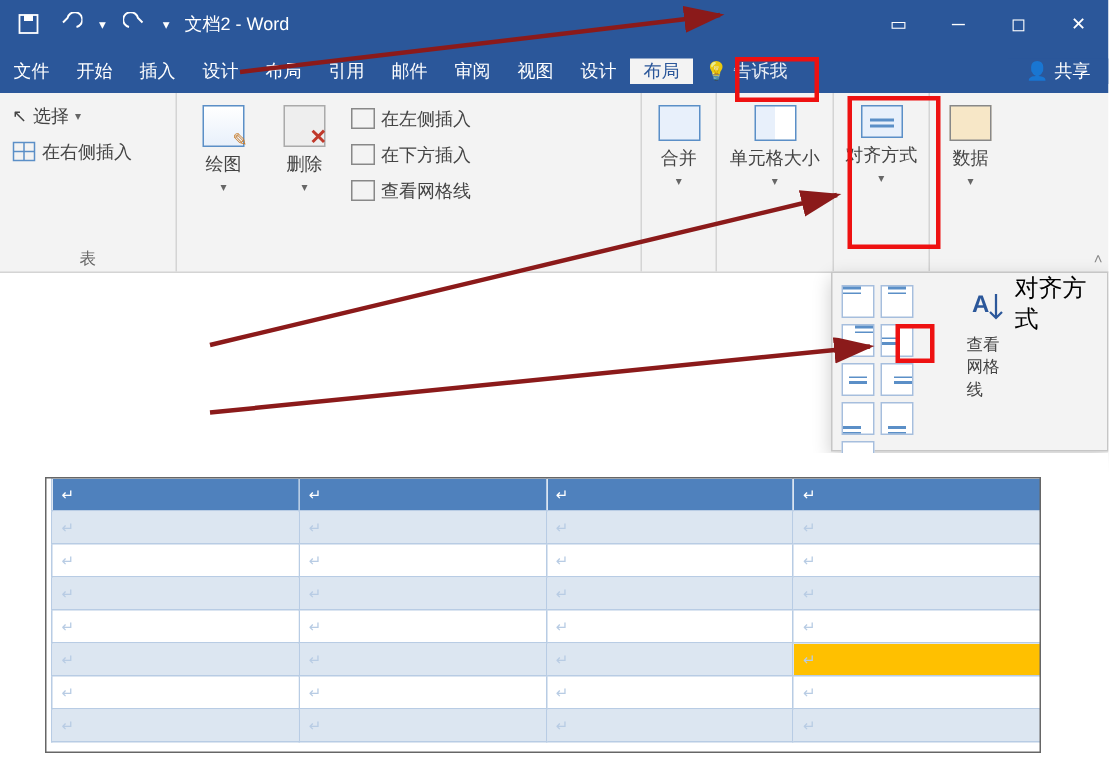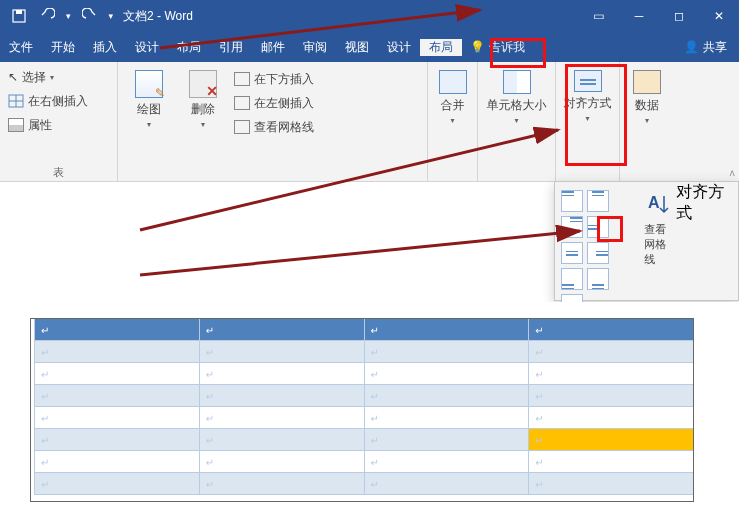--- a/index.html
+++ b/index.html
@@ -152,49 +152,45 @@
             <span class="dropdown-arrow">▾</span>
           </div>
         <div class="ritem-sm">
             <svg class="grid" width="16" height="14">
               <rect x="1" y="1" width="14" height="12"></rect>
               <line x1="1" y1="7" x2="15" y2="7"></line>
               <line x1="8" y1="1" x2="8" y2="13"></line>
             </svg>
             <span>在右侧插入</span>
           </div>
-        <div class="ritem-sm">
-            <div class="ico-prop"></div>
-            <span>属性</span>
-          </div>
       </div>
     </div>
     <div class="glabel">表</div>
   </div>
 
   <div class="rgroup" style="width:310px">
     <div class="body">
       <div class="ritem-lg">
           <div class="ico-draw"></div>
           <div class="lbl">绘图</div>
           <span class="dropdown-arrow">▾</span>
         </div>
       <div class="ritem-lg">
           <div class="ico-delete"></div>
           <div class="lbl">删除</div>
           <span class="dropdown-arrow">▾</span>
         </div>
       <div class="col" style="margin-top:2px">
         <div class="ritem-sm">
             <div class="ico-insrow"></div>
+            <span>在左侧插入</span>
+          </div>
+        <div class="ritem-sm">
+            <div class="ico-insrow"></div>
             <span>在下方插入</span>
-          </div>
-        <div class="ritem-sm">
-            <div class="ico-insrow"></div>
-            <span>在左侧插入</span>
           </div>
         <div class="ritem-sm">
             <div class="ico-insrow"></div>
             <span>查看网格线</span>
           </div>
       </div>
     </div>
   </div>
 
   <div class="rgroup" style="width:50px">

